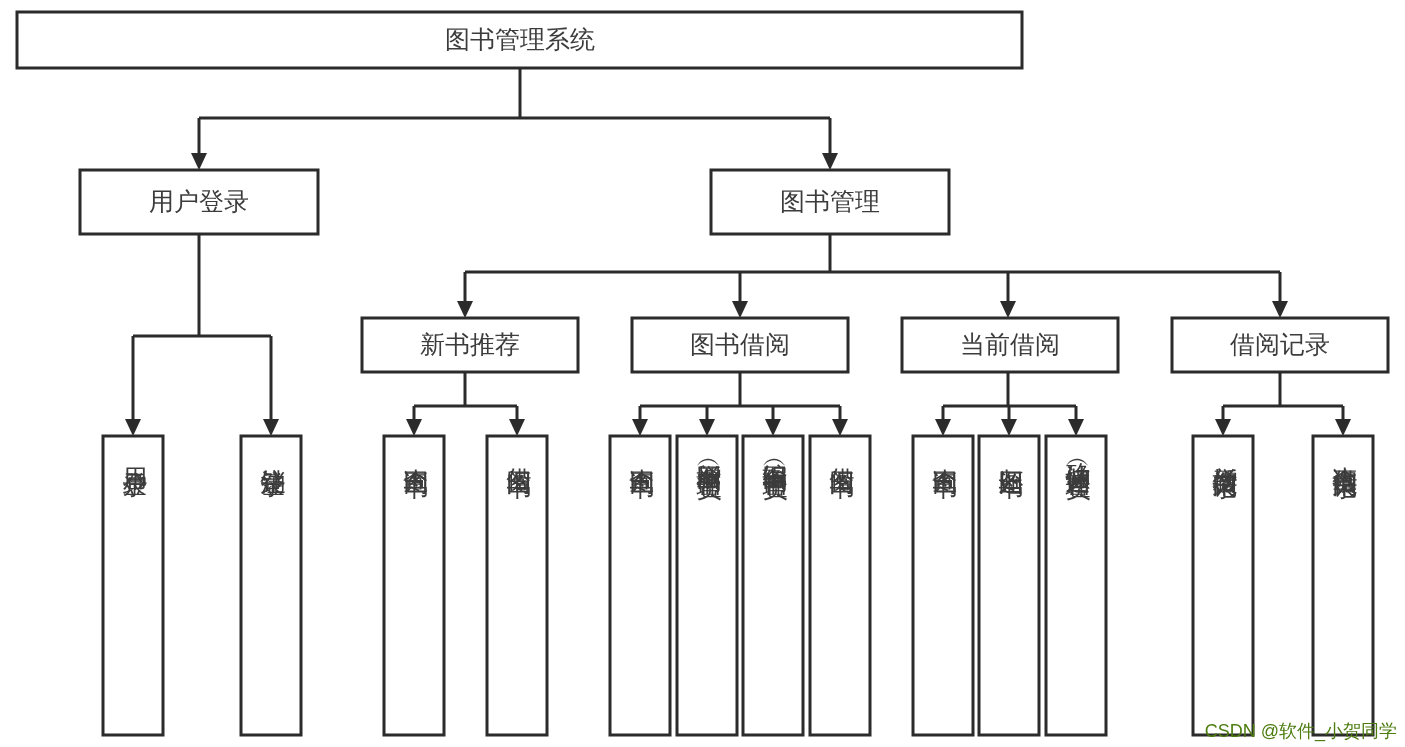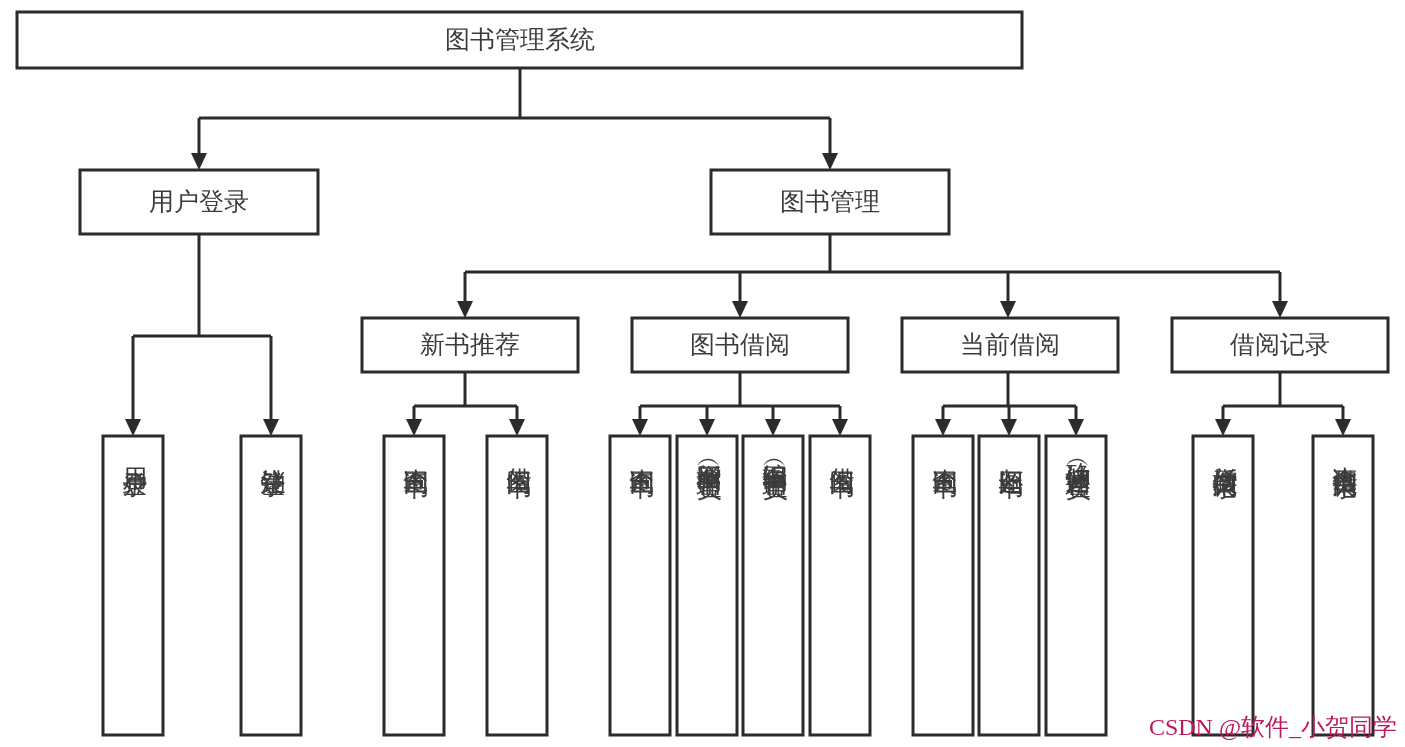--- a/index.html
+++ b/index.html
@@ -18,23 +18,23 @@
     fill:#3c3c3c;
     font-family:"Liberation Sans","DejaVu Sans",sans-serif;
     text-anchor:middle;
     dominant-baseline:middle;
   }
   .label-h{font-size:25px;}
   .label-v{font-size:25px;writing-mode:vertical-rl;letter-spacing:2px;}
   .watermark{
     position:absolute;
     right:8px;bottom:4px;
-    font-size:24px;
-    color:#be185d;
-    font-family:Liberation Serif, serif;
+    font-size:18px;
+    color:#4d7c0f;
+    font-family:Liberation Sans, sans-serif;
     white-space:nowrap;
     pointer-events:none;
   }
 </style>
 </head>
 <body>
 
 <svg id="diagram" viewBox="0 0 1405 747">
 
   <defs>

